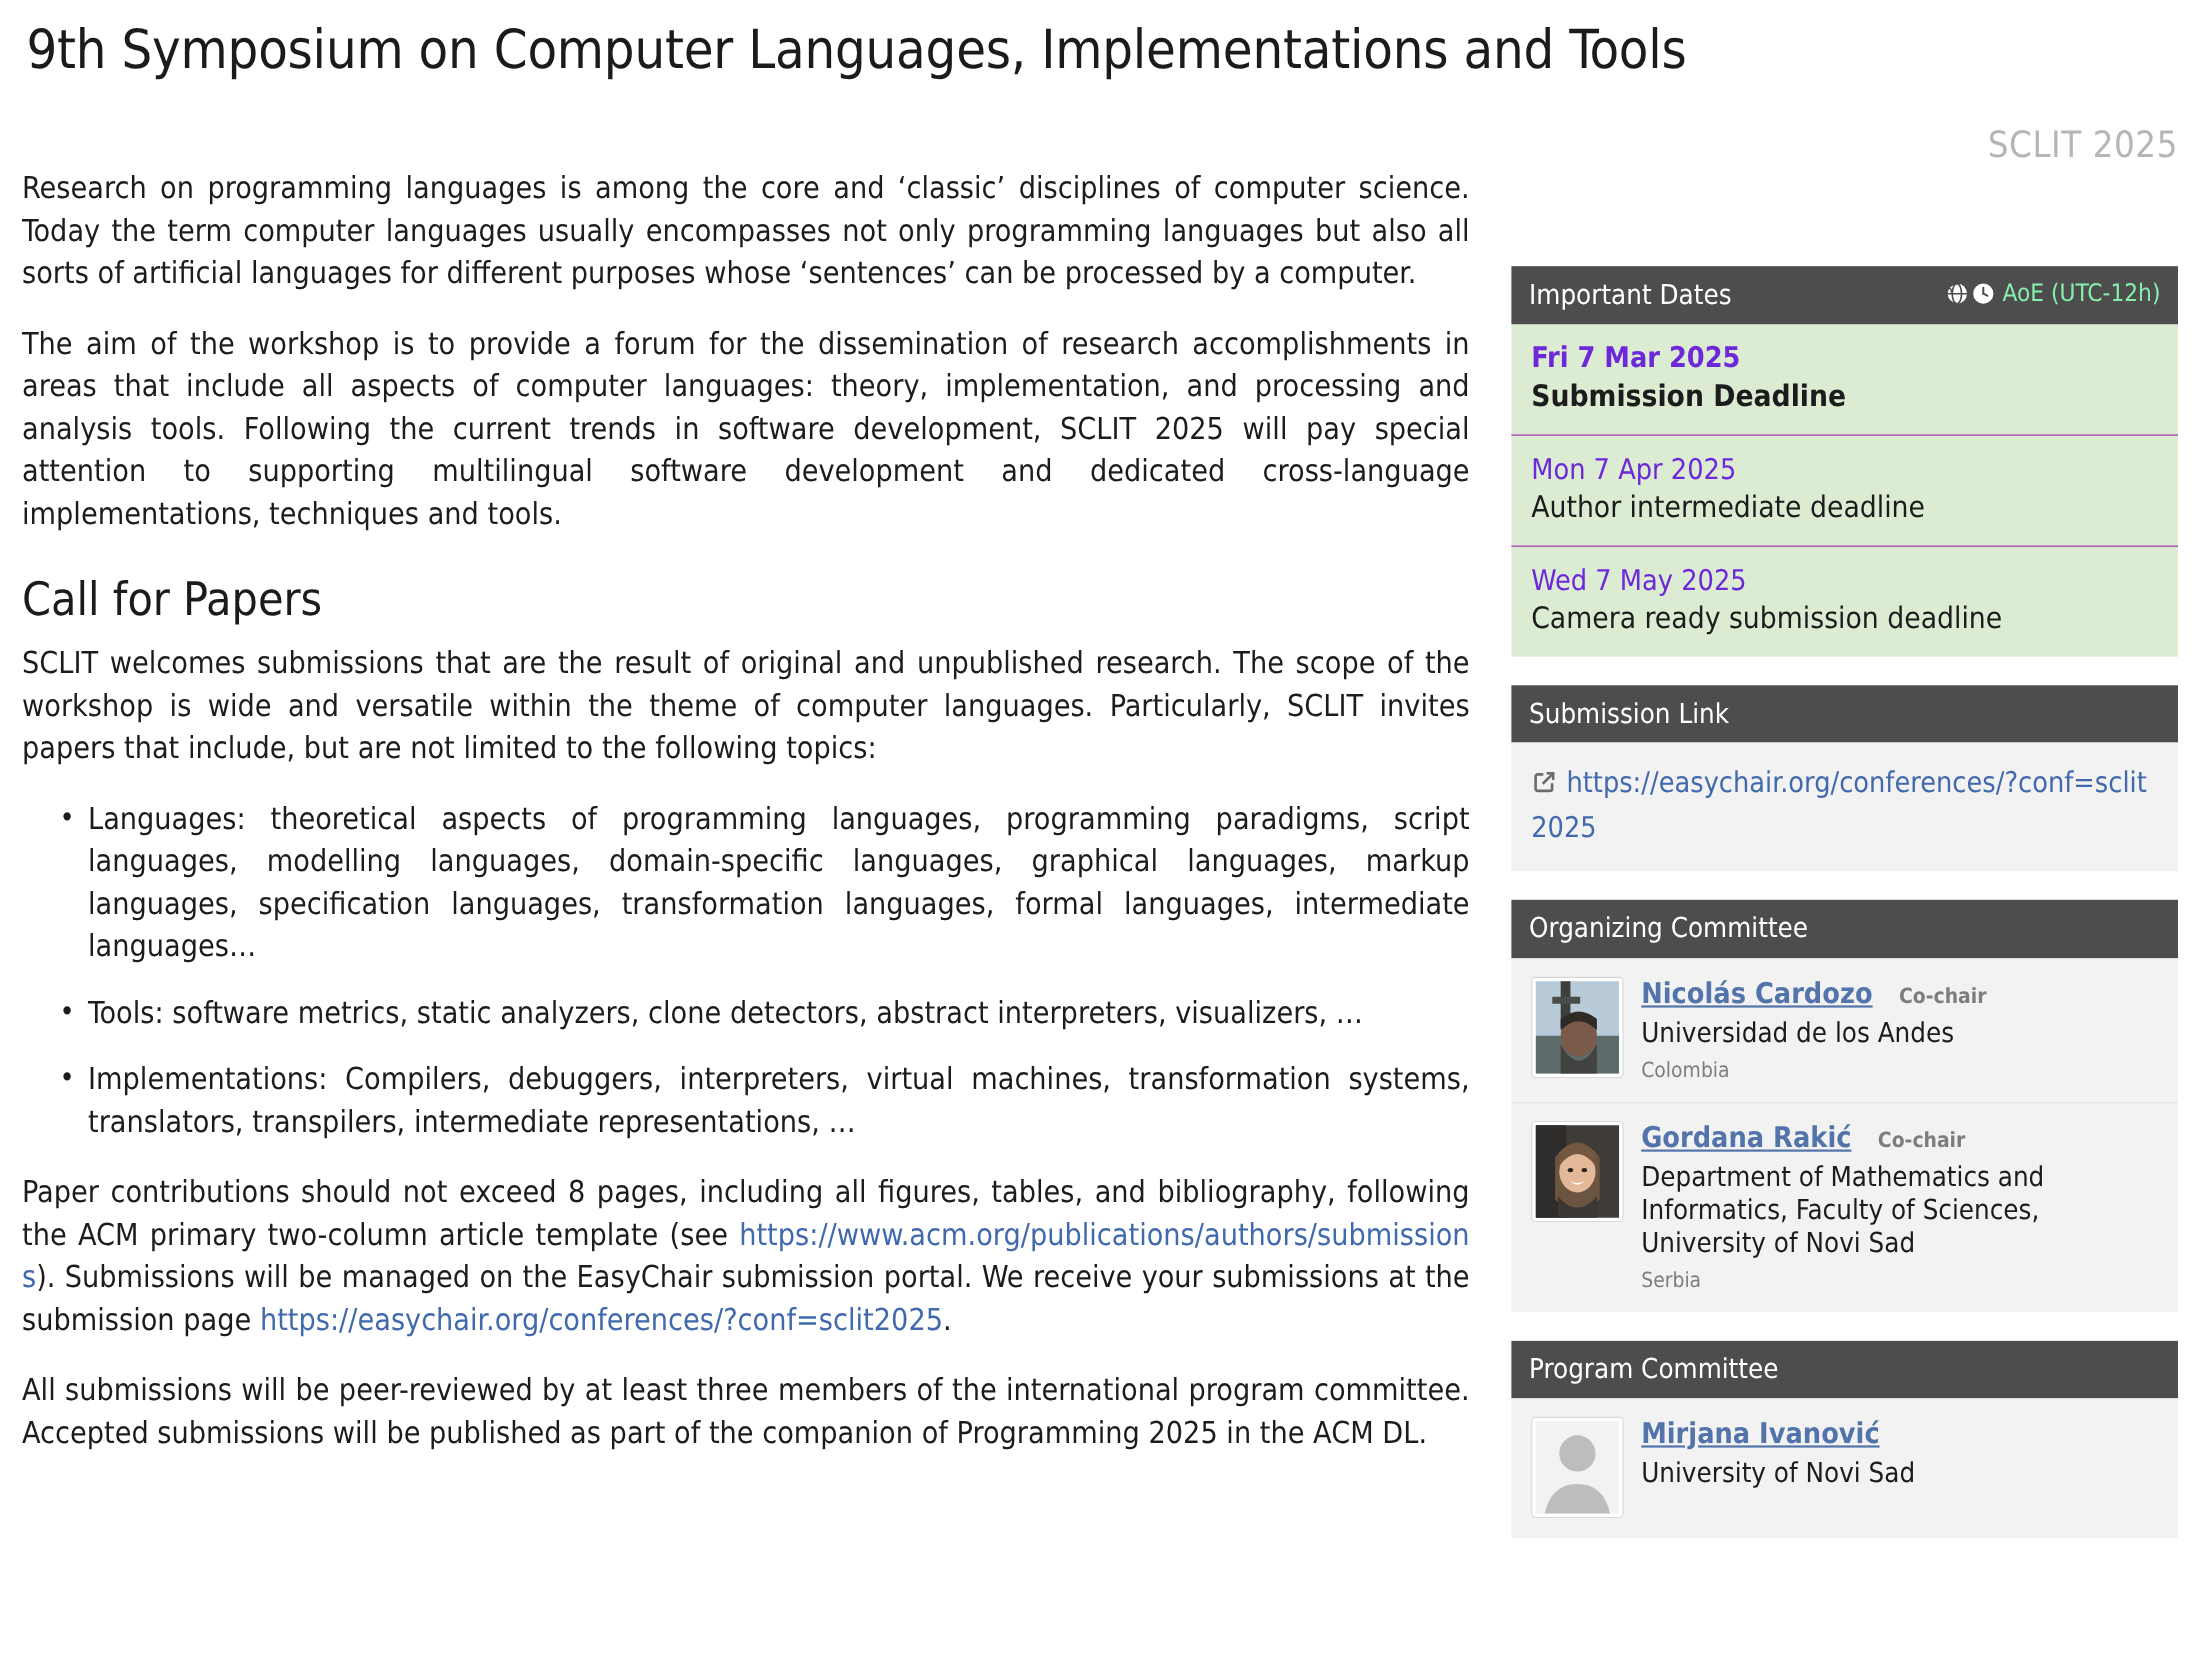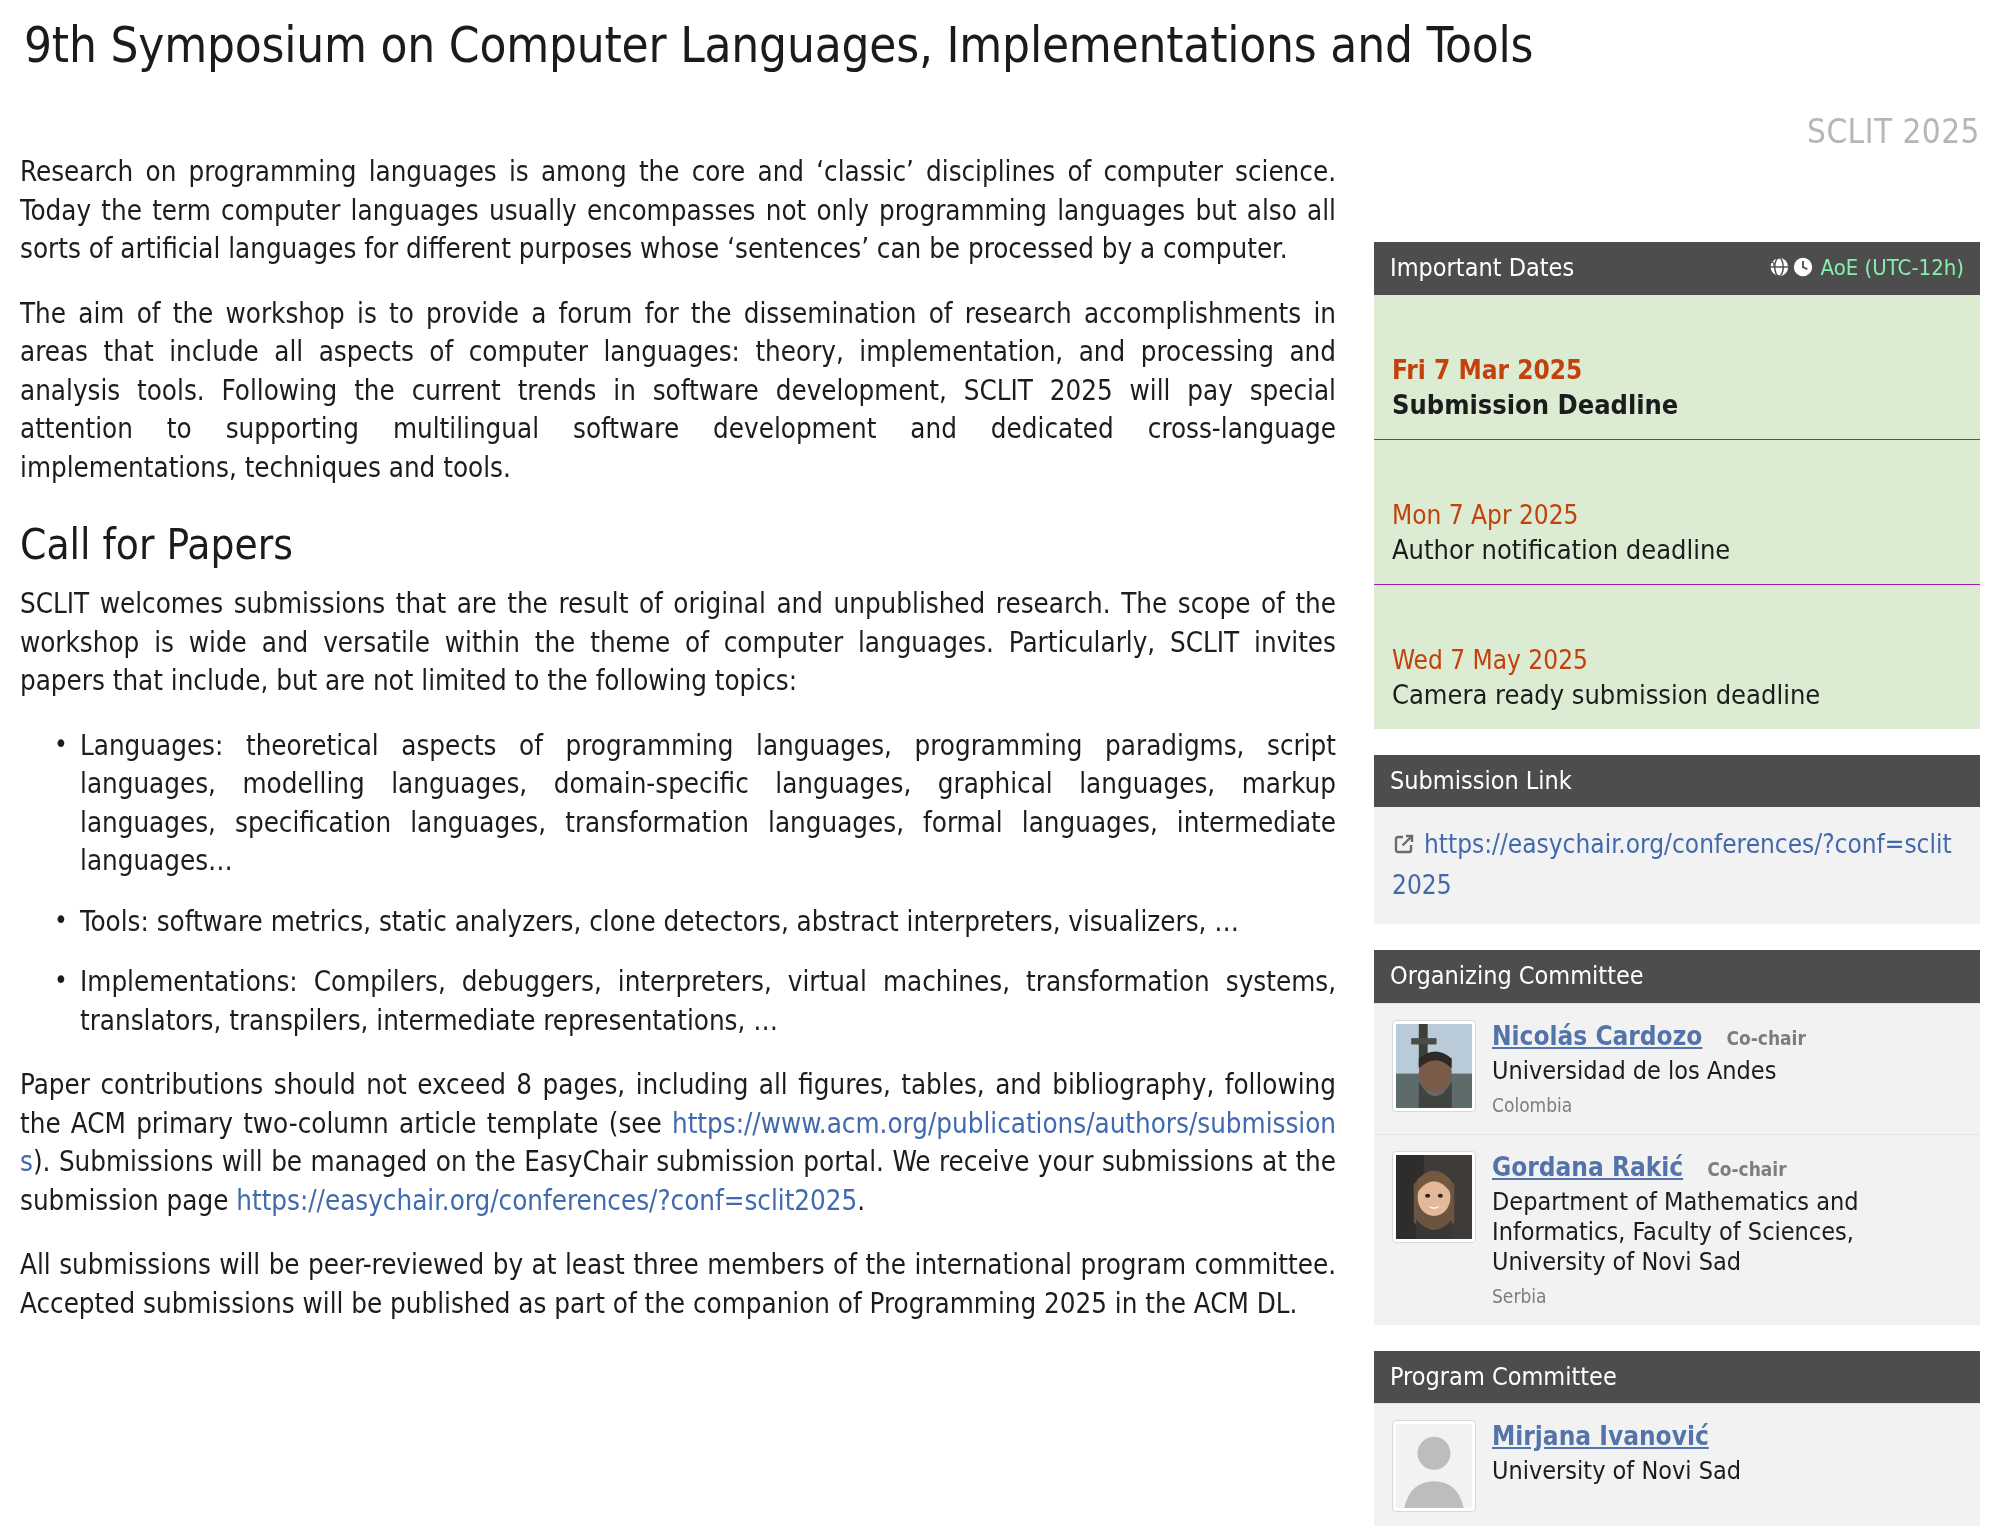--- a/index.html
+++ b/index.html
@@ -129,22 +129,21 @@
 
   .dates-body { background: #dcecd3; }
   .date-row {
     padding: 14px 18px 16px 18px;
     border-top: 1px solid #a21caf;
   }
   .date-row:first-child { border-top: none; }
   .date-row .d-date {
     font-size: 26px;
     line-height: 34px;
-    color: #c2410c;
-    margin-top: 44px;
+    color: #6d28d9;
   }
   .date-row .d-desc {
     font-size: 27px;
     line-height: 36px;
     color: #1c1c1c;
   }
   .date-row.bold .d-date,
   .date-row.bold .d-desc { font-weight: 700; }
 
   .panel-body {
@@ -270,21 +269,21 @@
             <span>AoE (UTC-12h)</span>
           </span>
         </div>
         <div class="dates-body">
           <div class="date-row bold">
             <div class="d-date">Fri 7 Mar 2025</div>
             <div class="d-desc">Submission Deadline</div>
           </div>
           <div class="date-row">
             <div class="d-date">Mon 7 Apr 2025</div>
-            <div class="d-desc">Author notification deadline</div>
+            <div class="d-desc">Author intermediate deadline</div>
           </div>
           <div class="date-row">
             <div class="d-date">Wed 7 May 2025</div>
             <div class="d-desc">Camera ready submission deadline</div>
           </div>
         </div>
       </div>
 
       <div class="panel">
         <div class="panel-head">

